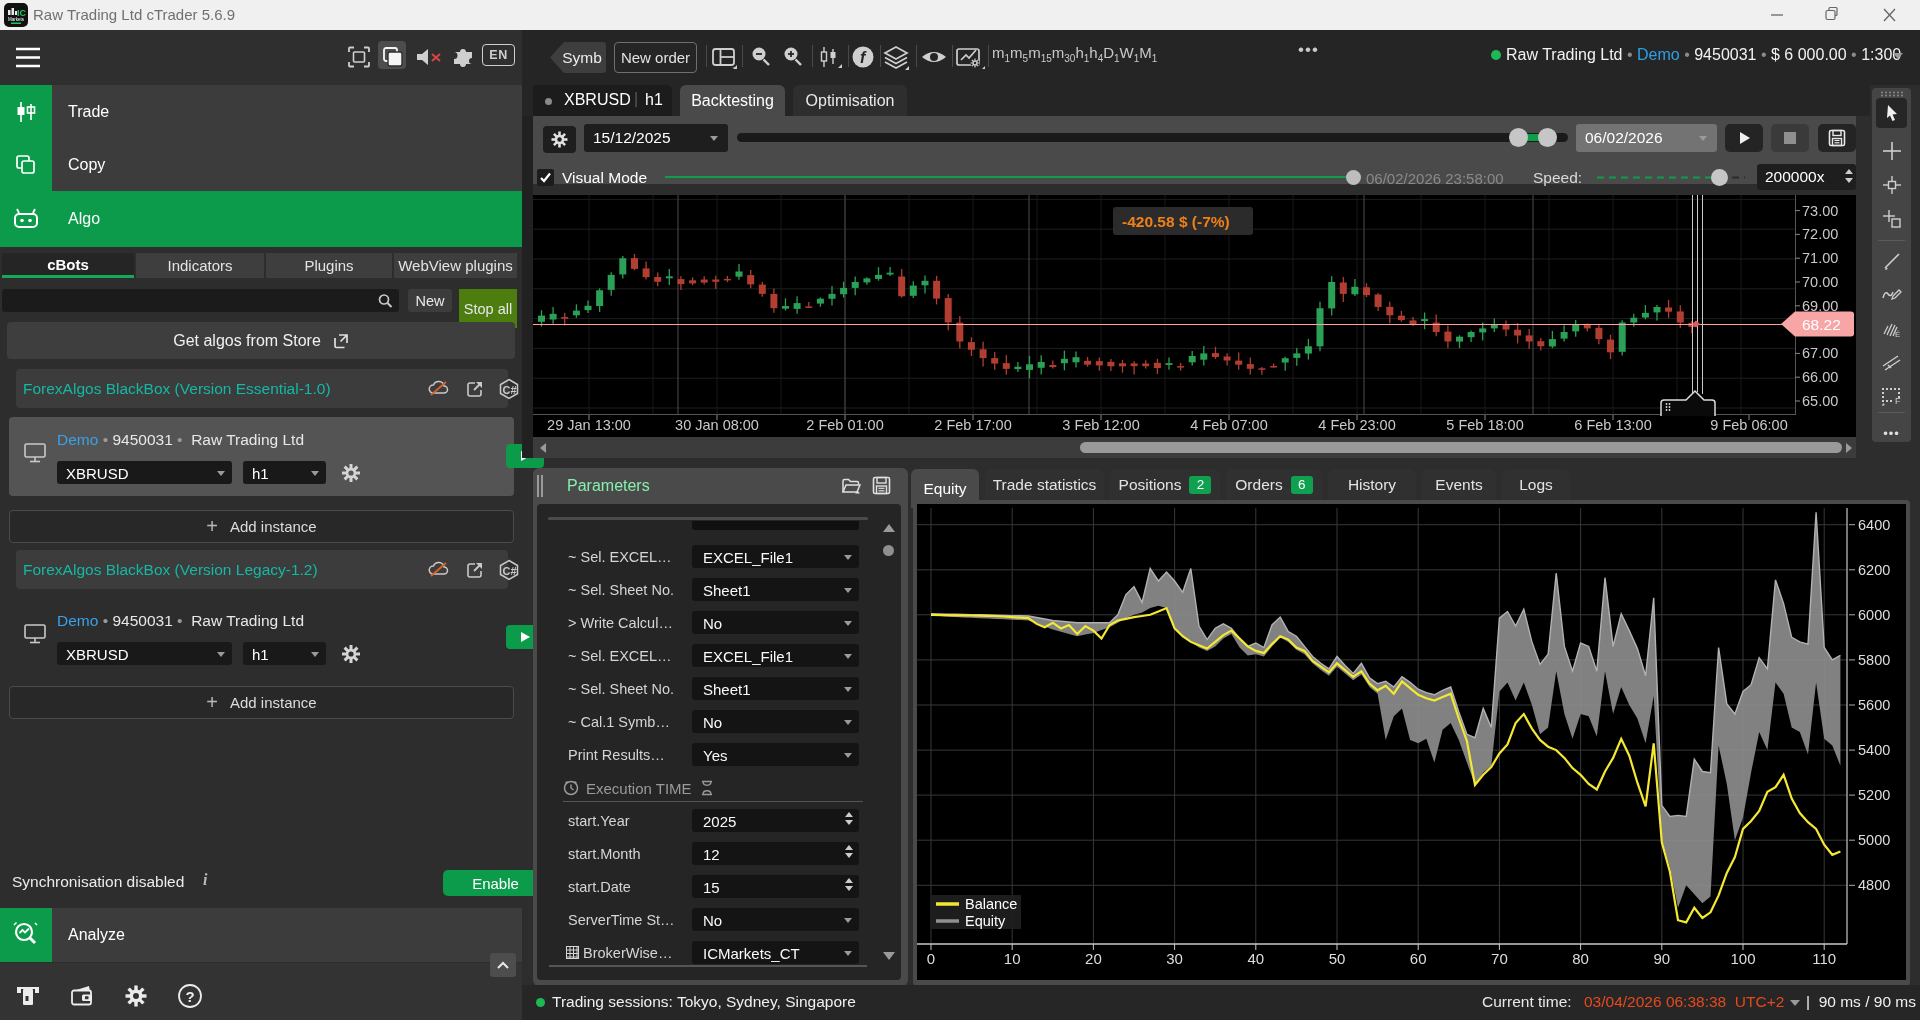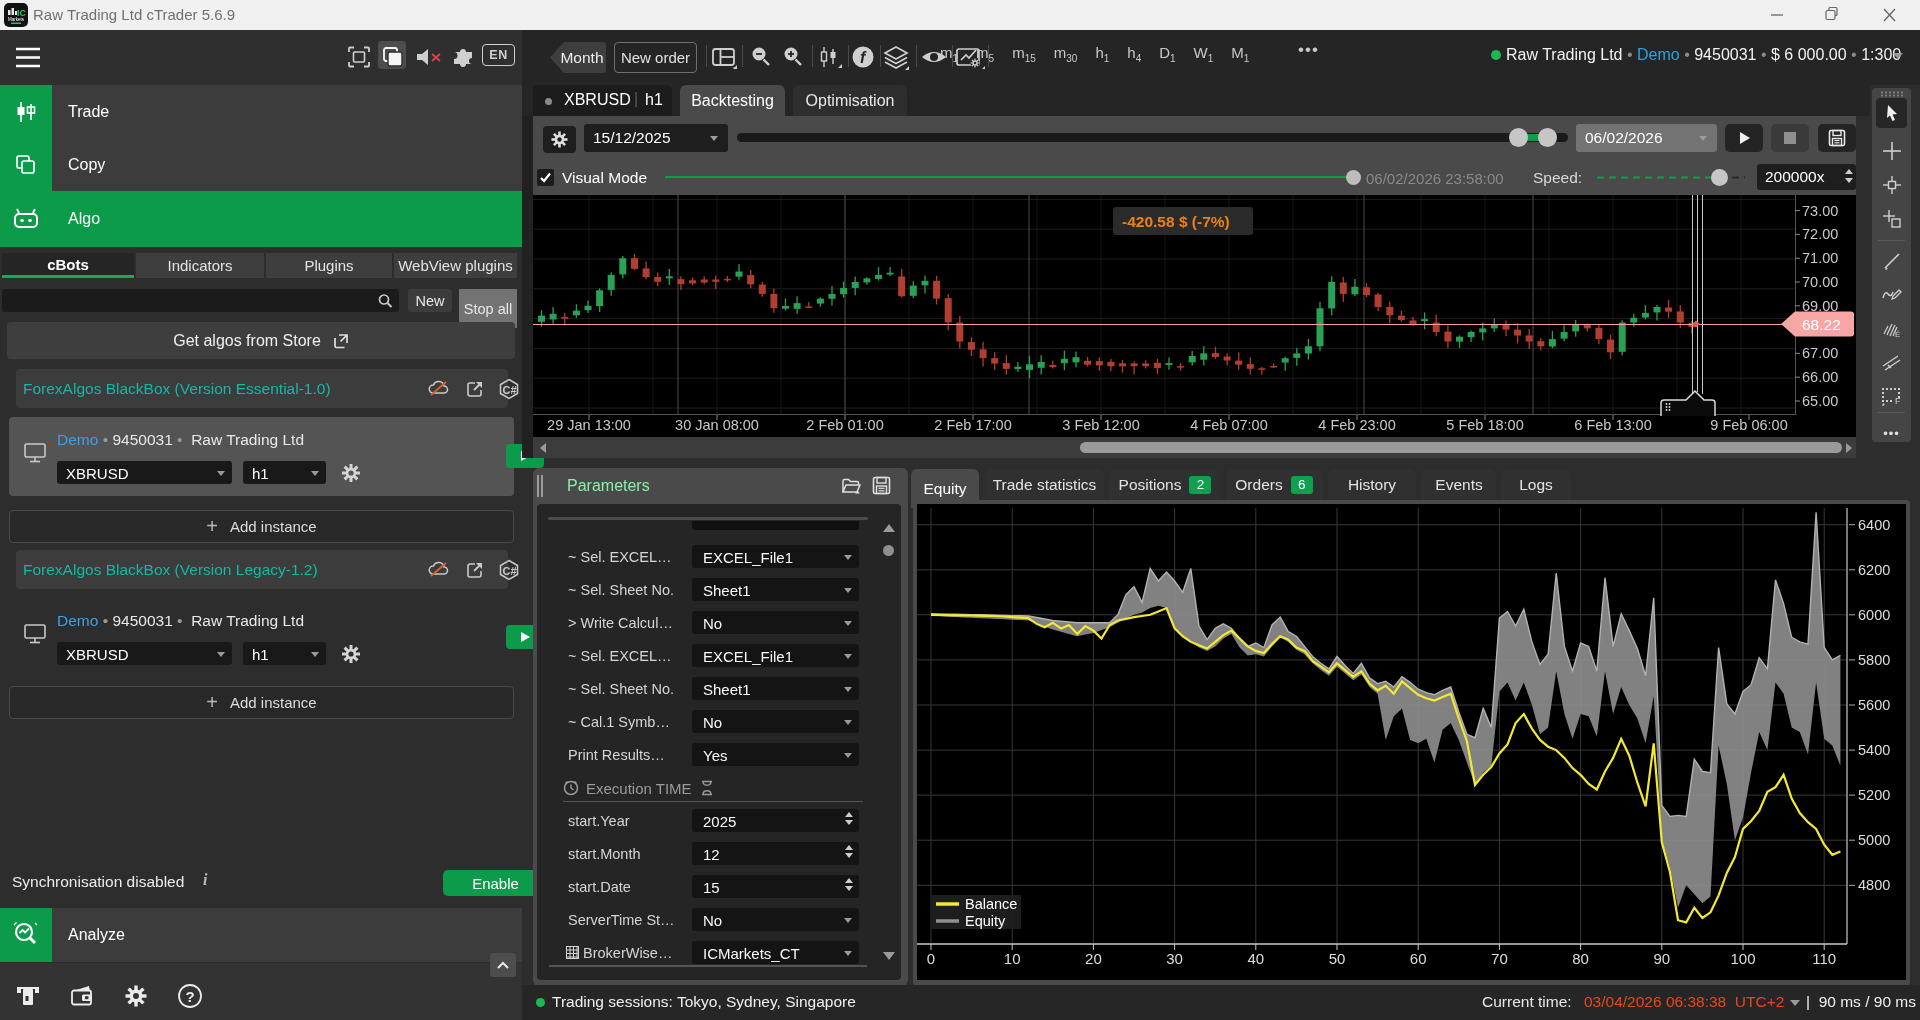--- a/index.html
+++ b/index.html
@@ -27,21 +27,21 @@
 .sbtab { position:absolute; top:168px; height:25px; background:#3e3e3e; color:#e3e3e3; font-size:15px; display:flex; align-items:center; justify-content:center; }
 .dd { background:#191919; border-radius:3px; position:absolute; color:#fff; font-size:15px; }
 .cap { position:absolute; right:7px; top:50%; margin-top:-2px; width:0; height:0; border-left:4.5px solid transparent; border-right:4.5px solid transparent; border-top:5px solid #9a9a9a; }
 .ddtxt { position:absolute; left:9px; top:50%; transform:translateY(-50%); white-space:nowrap; }
 .greenbtn { background:#0c9b4a; border-radius:4px; position:absolute; display:flex; align-items:center; justify-content:center;margin-left:32px; }
 .addinst { position:absolute; left:9px; width:505px; height:33px; background:#282828; border:1px solid #4a4a4a; border-radius:4px; color:#dcdcdc; font-size:15px; display:flex; align-items:center; justify-content:center; }
 .algohdr { position:absolute; left:16px; width:492px; height:39px; background:#3c3c3c; border-radius:4px; color:#14b8a6; font-size:15.5px; }
 
 
 #charttabs { position:absolute; left:522px; top:85px; width:1348px; height:31px; background:#252525; }
-#ctrlband { position:absolute; left:533px; top:116px; width:1323px; height:79px; background:#4a4a4a; }
+#ctrlband { position:absolute; left:533px; top:116px; width:1323px; height:68px; background:#4a4a4a; }
 #chartsvg { position:absolute; left:533px; top:195px; }
 #chartscroll { position:absolute; left:533px; top:437px; width:1323px; height:21px; background:#3c3c3c; }
 
 
 #parampanel { position:absolute; left:533px; top:468px; width:375px; height:518px; background:#4a4a4a; border-radius:6px; }
 #parambody { position:absolute; left:4px; top:36px; width:364px; height:476px; background:#252525; border-radius:4px; overflow:hidden; }
 .prow { position:absolute; left:0; width:364px; height:33px; }
 .plbl { position:absolute; left:31px; top:50%; transform:translateY(-50%); font-size:14.5px; color:#d5d5d5; white-space:nowrap; }
 .pdd { position:absolute; left:155px; top:5px; width:167px; height:23px; background:#141414; border-radius:3px; color:#fafafa; font-size:15px; }
 .spinarrows { position:absolute; right:6px; top:3px; }
@@ -112,21 +112,21 @@
         </svg>
 
     <svg class="abs tbicon" style="left:450px" width="28" height="26">
           <path d="M4 8 h6 a3 3 0 1 1 6 0 h6 v6 a3 3 0 1 0 0 6 v0 h-6 a3 3 0 1 1 -6 0 h-6 v-5 a3 3 0 1 0 0 -7 z" fill="#cfcfcf"></path>
         </svg>
 
     <div class="abs" style="left:482px;top:14px;width:33px;height:22px;border:1.6px solid #cfcfcf;border-radius:4px;color:#cfcfcf;font-size:12.5px;font-weight:bold;display:flex;align-items:center;justify-content:center;letter-spacing:0.5px">EN</div>
   </div>
 
   <div class="abs" style="left:550px;top:12px;width:56px;height:31px;background:#3e3e3e;border-radius:3px;clip-path:polygon(14px 0,100% 0,100% 100%,14px 100%,0 50%);display:flex;align-items:center;justify-content:center">
-        <span style="color:#ececec;font-size:15.5px;margin-left:8px">Month</span>
+        <span style="color:#ececec;font-size:15.5px;margin-left:8px">Symb</span>
       </div>
   <div class="abs" style="left:614px;top:12px;width:83px;height:31px;border:1px solid #6f6f6f;border-radius:4px;color:#e3e3e3;font-size:15px;display:flex;align-items:center;justify-content:center">New order</div>
   <div class="seplineV" style="left:706px"></div>
 
   <svg class="abs tbicon" style="left:710px" width="28" height="28">
         <rect x="3" y="5" width="21" height="16" rx="2.5" fill="none" stroke="#cfcfcf" stroke-width="1.8"></rect>
         <line x1="10.5" y1="5" x2="10.5" y2="21" stroke="#cfcfcf" stroke-width="1.8"></line>
         <line x1="10.5" y1="13" x2="24" y2="13" stroke="#cfcfcf" stroke-width="1.8"></line>
         <path d="M22 24 l4 0 l0 -1 z" fill="#cfcfcf"></path>
         <path d="M23 25 h4 l0 -4 z" fill="#cfcfcf"></path>
@@ -178,21 +178,21 @@
   <svg class="abs tbicon" style="left:955px" width="30" height="28">
         <rect x="2" y="5" width="22" height="16" rx="2" fill="none" stroke="#cfcfcf" stroke-width="1.7"></rect>
         <path d="M6 16 l5 -5 l3 3 l7 -8" fill="none" stroke="#cfcfcf" stroke-width="1.7"></path>
         <circle cx="20" cy="19" r="4.5" fill="#252525"></circle>
         <circle cx="20" cy="19" r="2" fill="none" stroke="#cfcfcf" stroke-width="1.5"></circle>
         <path d="M20 14.5 v2 M20 21.5 v2 M15.5 19 h2 M22.5 19 h2 M16.8 15.8 l1.4 1.4 M21.8 20.8 l1.4 1.4 M23.2 15.8 l-1.4 1.4 M18.2 20.8 l-1.4 1.4" stroke="#cfcfcf" stroke-width="1.2"></path>
         <path d="M27 25 h3 v-3 z" fill="#cfcfcf"></path>
       </svg>
   <div class="seplineV" style="left:988px"></div>
 
-  <div class="abs" style="left:940px;top:14px;width:320px;color:#c9c9c9;font-size:15px;display:flex;gap:18px">
+  <div class="abs" style="left:992px;top:14px;width:320px;color:#c9c9c9;font-size:15px;display:flex;">
     <span>m<sub style="font-size:10px">1</sub></span>
         <span>m<sub style="font-size:10px">5</sub></span>
         <span>m<sub style="font-size:10px">15</sub></span>
         <span>m<sub style="font-size:10px">30</sub></span>
         <span>h<sub style="font-size:10px">1</sub></span>
         <span>h<sub style="font-size:10px">4</sub></span>
         <span>D<sub style="font-size:10px">1</sub></span>
         <span>W<sub style="font-size:10px">1</sub></span>
         <span>M<sub style="font-size:10px">1</sub></span>
   </div>
@@ -242,21 +242,21 @@
   <div class="sbtab" style="left:266px;width:126px">Plugins</div>
   <div class="sbtab" style="left:394px;width:123px">WebView plugins</div>
 
   <div class="abs" style="left:2px;top:204px;width:397px;height:23px;background:#1b1b1b;border-radius:3px">
     <svg class="abs" style="right:5px;top:3px" width="18" height="18">
           <circle cx="8" cy="7.5" r="4.5" fill="none" stroke="#c9c9c9" stroke-width="1.7"></circle>
           <line x1="11.5" y1="11" x2="15.5" y2="15" stroke="#c9c9c9" stroke-width="2"></line>
         </svg>
   </div>
   <div class="abs" style="left:408px;top:204px;width:44px;height:23px;background:#3c3c3c;border-radius:3px;color:#e8e8e8;font-size:14.5px;display:flex;align-items:center;justify-content:center">New</div>
-  <div class="abs" style="left:459px;top:204px;width:58px;height:39px;background:#737373;border-radius:0;color:#e8e8e8;font-size:14.5px;display:flex;align-items:center;justify-content:center">Stop all</div>
+  <div class="abs" style="left:459px;top:204px;width:58px;height:39px;background:#4d7c0f;border-radius:0;color:#e8e8e8;font-size:14.5px;display:flex;align-items:center;justify-content:center">Stop all</div>
 
   <div class="abs" style="left:7px;top:237px;width:508px;height:37px;background:#3e3e3e;border-radius:4px;color:#f0f0f0;font-size:16px;display:flex;align-items:center;justify-content:center;gap:12px">Get algos from Store
     <svg width="16" height="16">
           <path d="M2 5 v8 a1.5 1.5 0 0 0 1.5 1.5 h8 M6 2 h8 v8 M14 2 L7.5 8.5" fill="none" stroke="#e0e0e0" stroke-width="1.7"></path>
         </svg>
   </div>
 
   <div class="algohdr" style="top:284px">
     <span style="position:absolute;left:7px;top:50%;transform:translateY(-50%)">ForexAlgos BlackBox (Version Essential-1.0)</span>
     <svg class="abs" style="left:411px;top:10px" width="26" height="20">

